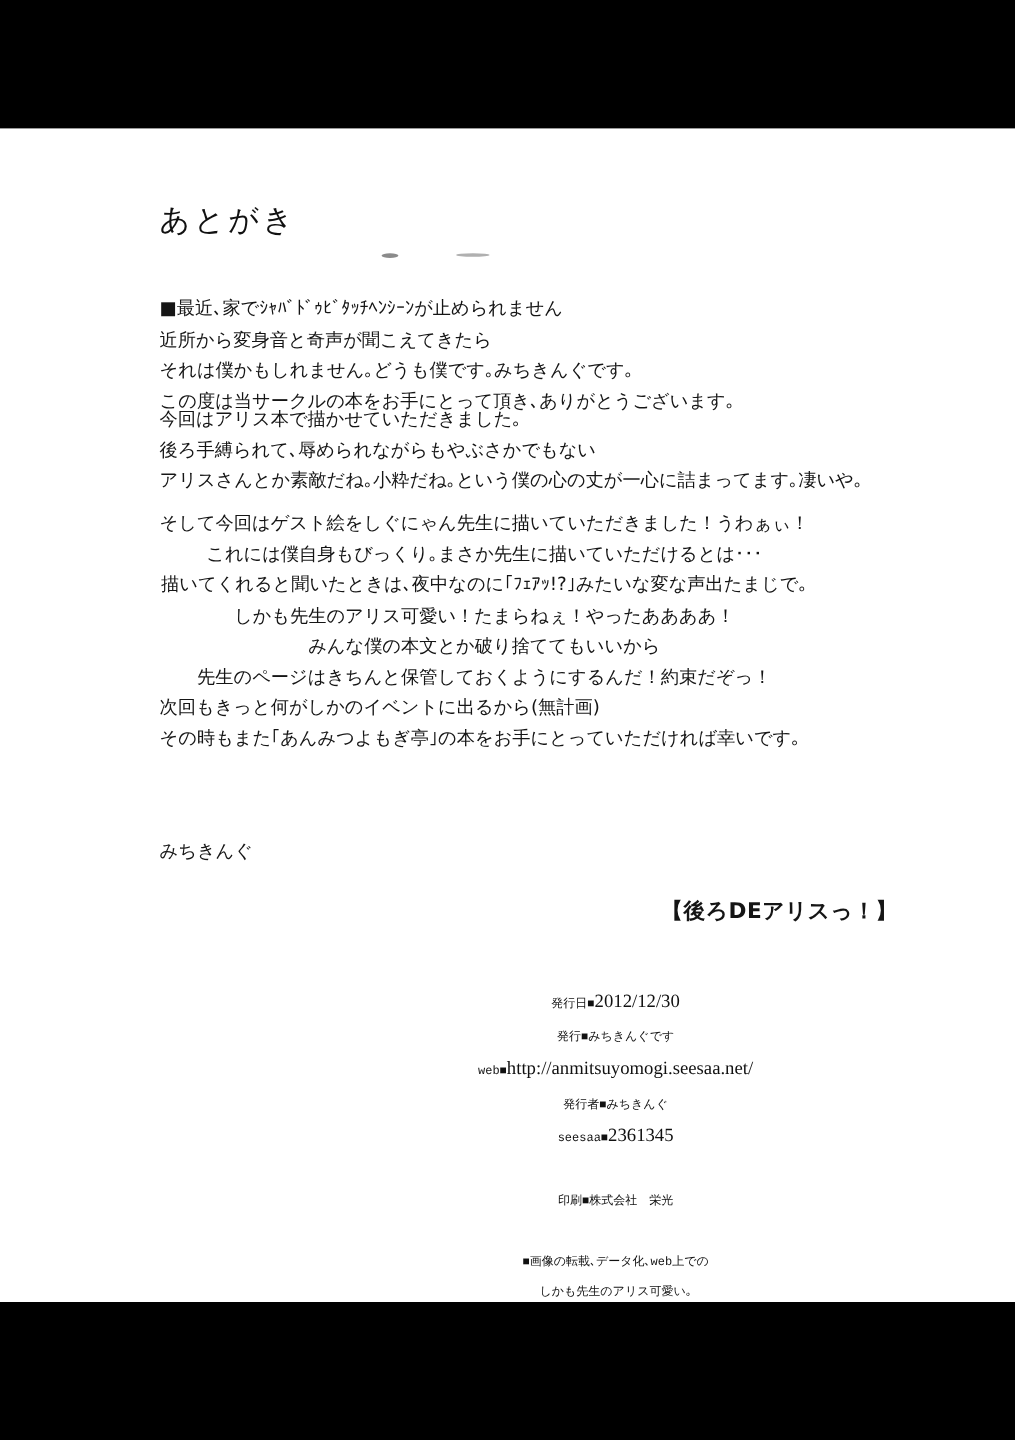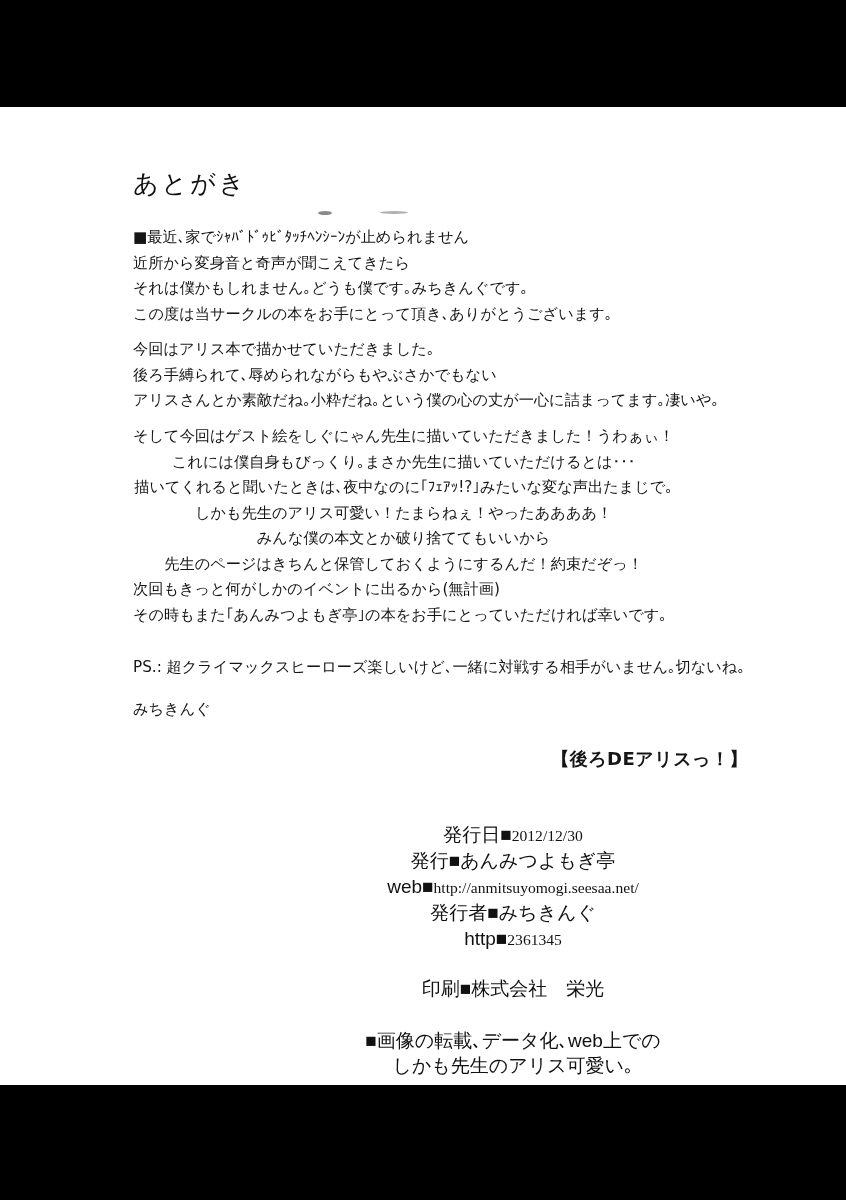--- a/index.html
+++ b/index.html
@@ -49,21 +49,21 @@
   }
   .body-block {
     position: absolute;
     left: 133px;
     font-size: 15.2px;
     line-height: 25.6px;
     color: #151515;
     font-family: "DejaVu Sans", sans-serif;
     white-space: pre;
   }
-  #blk0 { top: 118px; }
+  #blk0 { top: 138px; }
   #blk1 { top: 230px; }
   #blk2 { top: 317px; text-align: center; }
   #blk3 { top: 470px; }
   #blk4 { top: 548px; }
   #blk5 { top: 590px; }
 
   .bracket-title {
     position: absolute;
     right: 98px;
     top: 640px;
@@ -80,21 +80,21 @@
     width: 470px;
     text-align: center;
     font-size: 15.6px;
     line-height: 25px;
     color: #111111;
     font-family: "Liberation Serif", serif;
   }
   .colophon .ln { display: block; white-space: pre; }
   .colophon .gap { display: block; height: 24px; }
   .colophon .gap2 { display: block; height: 26px; }
-  .colophon .jp { font-family: Liberation Sans, sans-serif; font-size: 19px; }
+  .colophon .jp { font-family: Liberation Mono, monospace; font-size: 10px; }
 
   .footer-bar {
     position: absolute;
     left: 0;
     top: 1085px;
     width: 846px;
     height: 115px;
     background: #000000;
   }
   .smudge {
@@ -143,32 +143,31 @@
       <div class="body-block" id="blk2">そして今回はゲスト絵をしぐにゃん先生に描いていただきました！うわぁぃ！
 これには僕自身もびっくり｡まさか先生に描いていただけるとは･･･
 描いてくれると聞いたときは､夜中なのに｢ﾌｪｱｯ!?｣みたいな変な声出たまじで｡
 しかも先生のアリス可愛い！たまらねぇ！やったああああ！
 みんな僕の本文とか破り捨ててもいいから
 先生のページはきちんと保管しておくようにするんだ！約束だぞっ！</div>
 
       <div class="body-block" id="blk3">次回もきっと何がしかのイベントに出るから(無計画)
 その時もまた｢あんみつよもぎ亭｣の本をお手にとっていただければ幸いです｡</div>
 
-      <div class="body-block" id="blk4">PS.: 超クライマックスヒーローズ楽しいけど､一緒に対戦する相手がいません｡切ないね｡</div>
 
       <div class="body-block" id="blk5">みちきんぐ</div>
 
       <div class="bracket-title">【後ろDEアリスっ！】</div>
 
       <div class="colophon">
         <span class="ln"><span class="jp">発行日■</span><span>2012/12/30</span></span>
-        <span class="ln"><span class="jp">発行■</span><span class="jp">あんみつよもぎ亭</span></span>
+        <span class="ln"><span class="jp">発行■</span><span class="jp">みちきんぐです</span></span>
         <span class="ln"><span class="jp">web■</span><span>http://anmitsuyomogi.seesaa.net/</span></span>
         <span class="ln"><span class="jp">発行者■</span><span class="jp">みちきんぐ</span></span>
-        <span class="ln"><span class="jp">http■</span><span>2361345</span></span>
+        <span class="ln"><span class="jp">seesaa■</span><span>2361345</span></span>
         <span class="gap"></span>
         <span class="ln"><span class="jp">印刷■</span><span class="jp">株式会社　栄光</span></span>
         <span class="gap2"></span>
         <span class="ln jp">■画像の転載､データ化､web上での</span>
         <span class="ln jp">しかも先生のアリス可愛い｡</span>
       </div>
 
     </div>
   </div>
 

